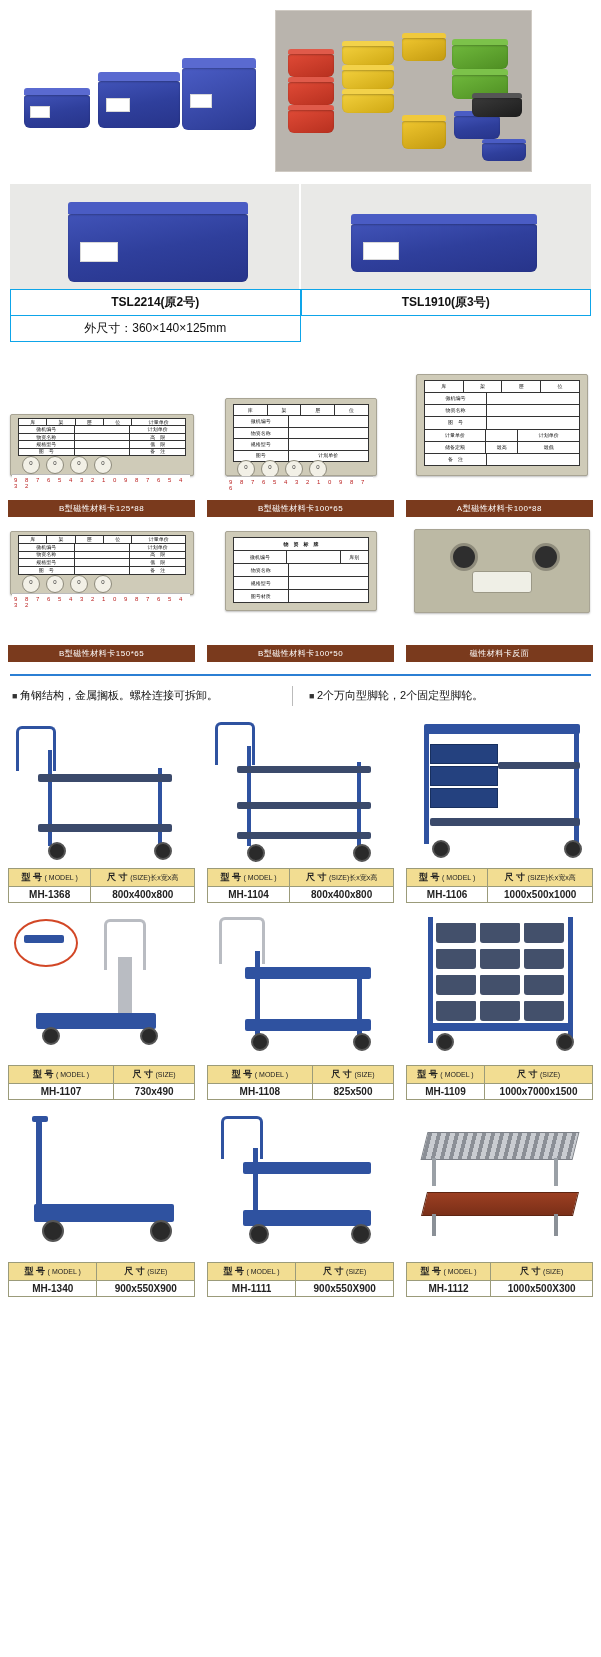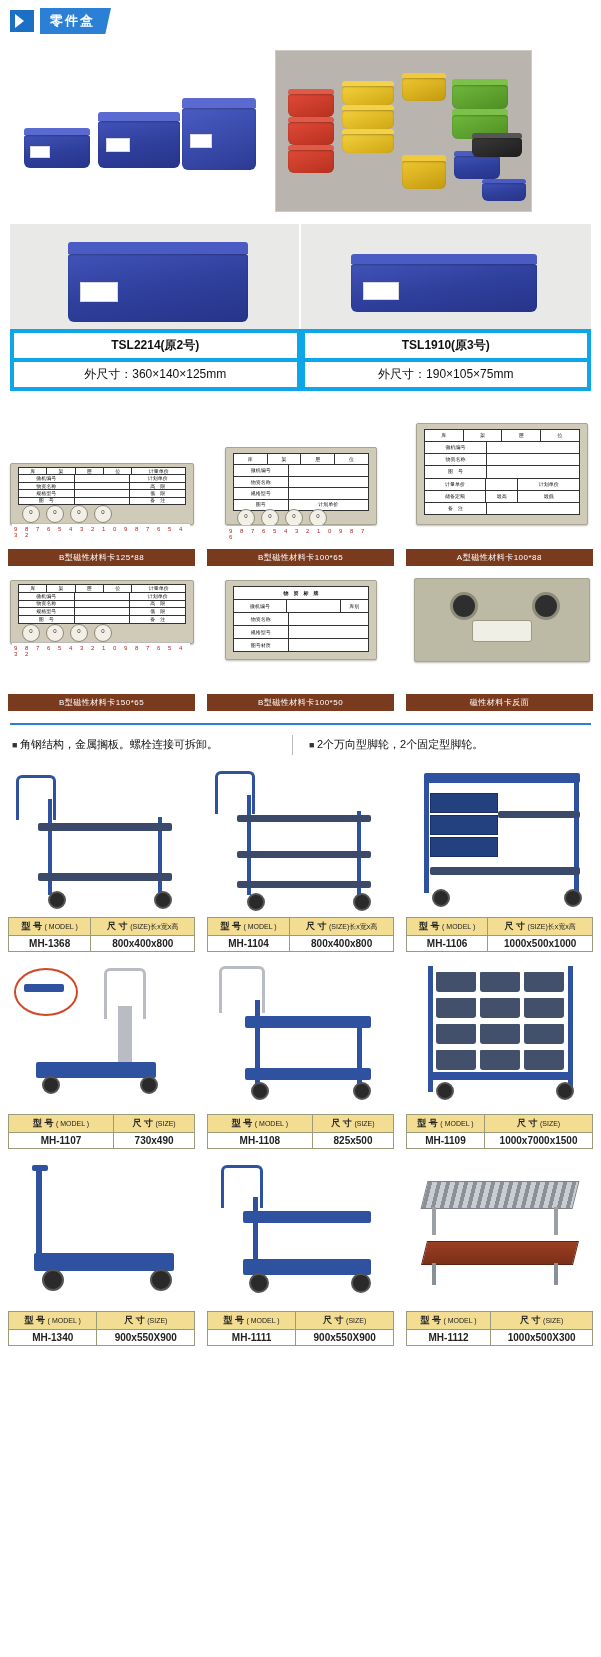--- a/index.html
+++ b/index.html
@@ -46,21 +46,21 @@
   .bin .lip{background:#5a6ad0;border-radius:3px 3px 0 0;}
   .bin .label{position:absolute;background:#fff;border:1px solid #d8d8d8;}
 
   
   .two-photos{display:flex;margin:12px 10px 0 10px;}
   .pcell{width:50%;}
   .pcell .ph{height:105px;background:#e9e9e7;position:relative;overflow:hidden;}
   .pcell.l .ph{border-right:2px solid #fff;}
   .cap-tbl{width:100%;border-collapse:collapse;}
   .cap-tbl td{
-    border:4px solid #0ea5e9;text-align:center;font-size:12px;padding:4px 8px;color:#111;
+    border:1px solid #0ea5e9;text-align:center;font-size:12px;padding:4px 8px;color:#111;
   }
   .cap-tbl td.t{font-weight:bold;}
 
   
   .cards{padding:14px 8px 6px 8px;}
   .card-row{display:flex;justify-content:space-between;margin-bottom:4px;}
   .card-cell{width:32%;}
   .card-art{height:140px;position:relative;}
   .card-cap{
     background:#7a3a1d;color:#fff;font-size:8px;text-align:center;
@@ -115,24 +115,20 @@
   .handle.chrome{border-color:#b9bcc2;}
   .drawer{position:absolute;background:#24417f;border:1px solid #18305f;}
   .bin-sm{position:absolute;background:#43506b;border-radius:1px 1px 3px 3px;}
   .callout{position:absolute;border:2px solid #d24726;border-radius:50%;}
 </style>
 </head>
 <body>
 
 <div class="page">
 
-  <div class="sec-head">
-    <div class="sec-flag"></div>
-    <div class="sec-title">零件盒</div>
-  </div>
 
   <div class="bins-top">
 
     <div class="bins-left imgbox" style="background:#fff;">
       <div class="bin" style="left:14px;top:78px;width:66px;height:40px;">
         <div class="lip" style="height:7px;width:100%;"></div>
         <div class="body" style="height:33px;width:100%;"></div>
         <div class="label" style="left:6px;top:18px;width:18px;height:10px;"></div>
       </div>
       <div class="bin" style="left:88px;top:62px;width:82px;height:56px;">
@@ -232,23 +228,20 @@
         <div class="bin" style="left:50px;top:30px;width:186px;height:58px;">
           <div class="lip" style="height:10px;background:#4a5cc4;"></div>
           <div class="body" style="height:48px;"></div>
           <div class="label" style="left:12px;top:28px;width:34px;height:16px;"></div>
         </div>
       </div>
       <table class="cap-tbl">
         <tbody>
             <tr>
               <td class="t">TSL1910(原3号)</td>
-            </tr>
-        <tr>
-              <td>外尺寸：190×105×75mm</td>
             </tr>
       </tbody>
         </table>
     </div>
   </div>
 
   <div class="cards">
 
     <div class="card-row r1">
 

